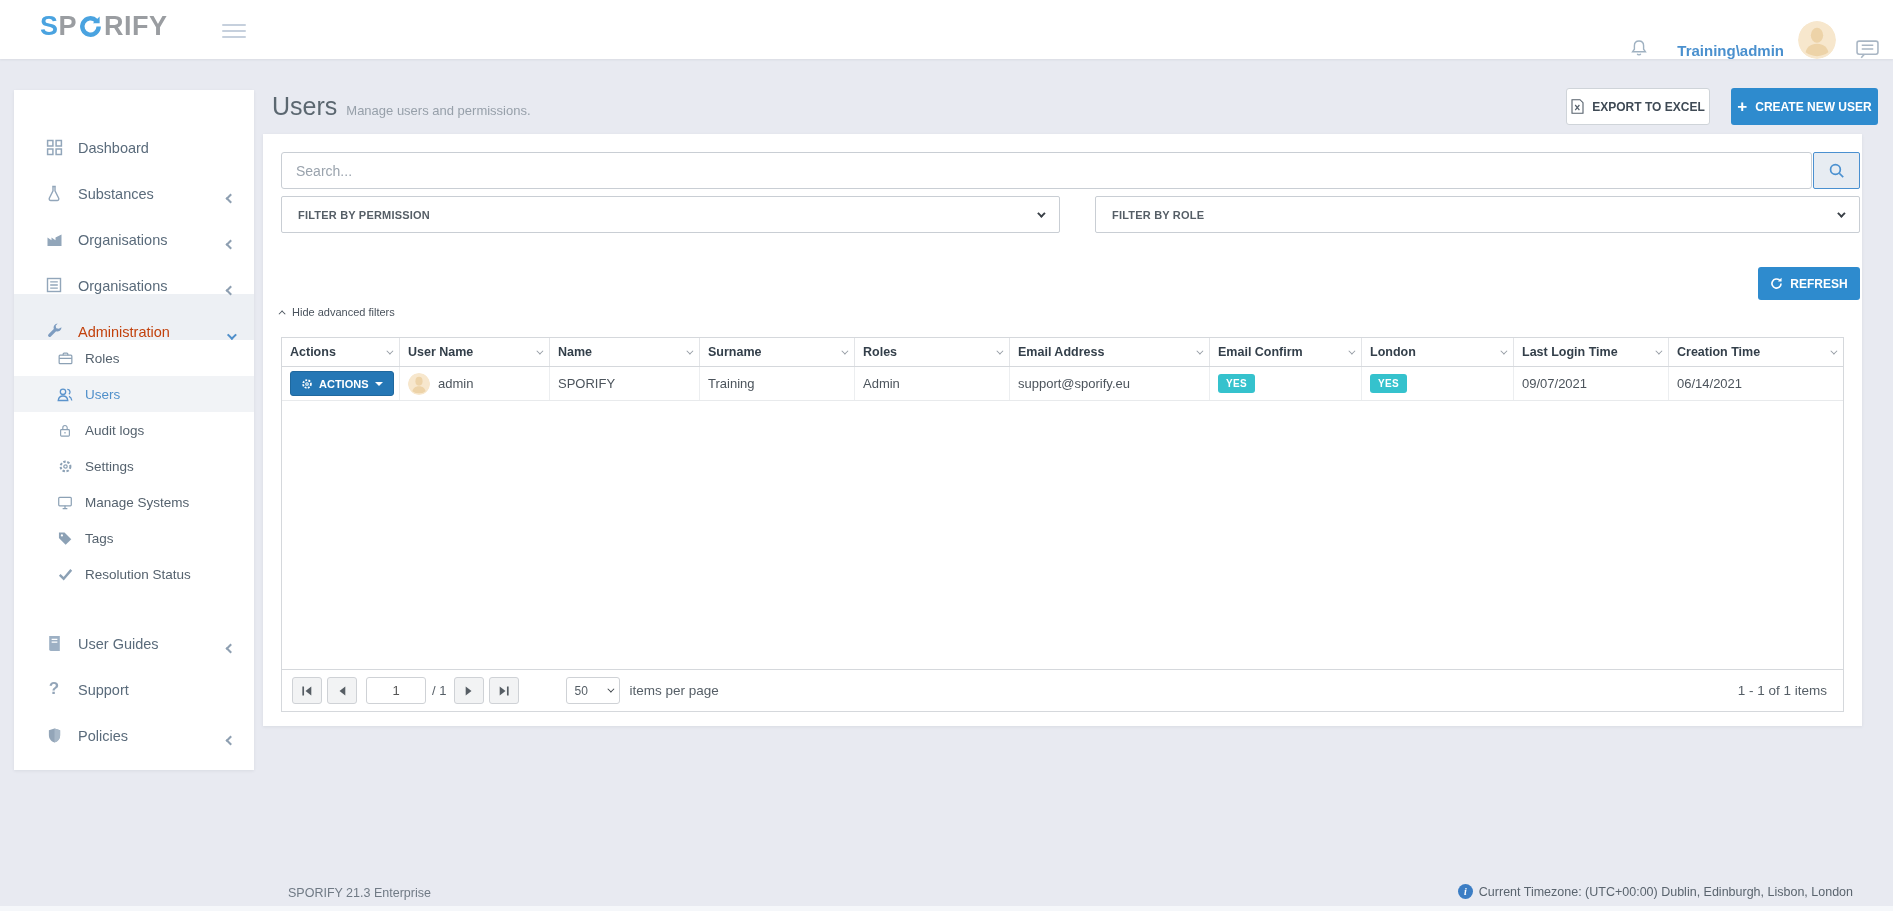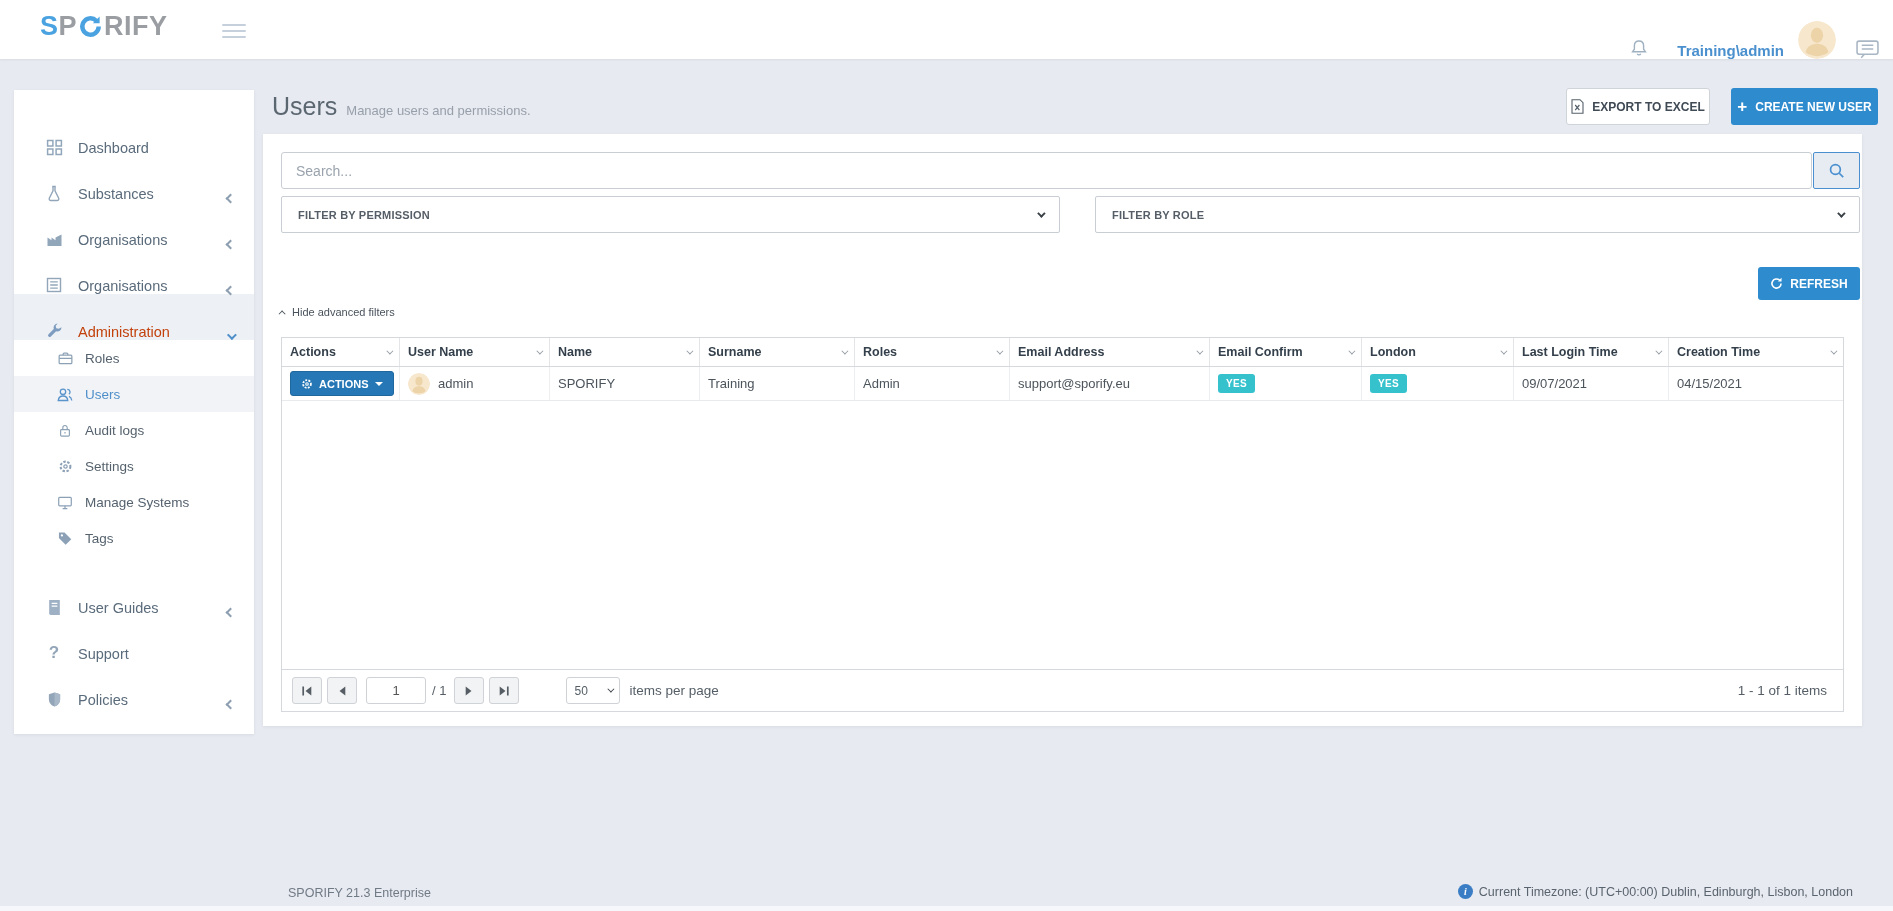--- a/index.html
+++ b/index.html
@@ -263,20 +263,28 @@
   </div>
   <div class="sub-item">
     <span class="nicon">
       <svg width="16" height="15" viewBox="0 0 16 16">
           <path d="M1.5 7.5v-6h6l7.2 7.2-6 6z" fill="#8ca1b5"></path>
           <circle cx="4.7" cy="4.7" r="1.2" fill="#fff"></circle>
         </svg>
     </span>
     <span class="nlabel">Tags</span>
   </div>
+  <div class="sub-item">
+    <span class="nicon">
+      <svg width="15" height="13" viewBox="0 0 16 14">
+          <path d="M1.8 7.5l4.2 4L14.2 2" fill="none" stroke="#8ca1b5" stroke-width="2.6"></path>
+        </svg>
+    </span>
+    <span class="nlabel">Resolution Status</span>
+  </div>
 
   <div class="nav-gap"></div>
 
   <div class="nav-item">
     <span class="nicon">
       <svg width="15" height="17" viewBox="0 0 14 16">
           <path d="M2 1h10v14H3.5A1.5 1.5 0 0 1 2 13.5z" fill="#9db0c4"></path>
           <path d="M4.3 4.2h5.4M4.3 6.7h5.4" stroke="#fff" stroke-width="1.2"></path>
         </svg>
     </span>
@@ -430,21 +438,21 @@
       <div class="gr-cell c6">
           <span class="badge-yes">YES</span>
         </div>
       <div class="gr-cell c7">
           <span class="badge-yes">YES</span>
         </div>
       <div class="gr-cell c8">
           <span>09/07/2021</span>
         </div>
       <div class="gr-cell c9">
-          <span>04/15/2021</span>
+          <span>06/14/2021</span>
         </div>
     </div>
 
     <div class="grid-filler"></div>
 
     <div class="pager">
       <div class="pg-btn">
         <svg width="14" height="14" viewBox="0 0 14 14">
             <path d="M3.2 2.5v9" stroke="#565d64" stroke-width="1.7"></path>
             <path d="M11.3 2.6L5.5 7l5.8 4.4z" fill="#565d64"></path>

